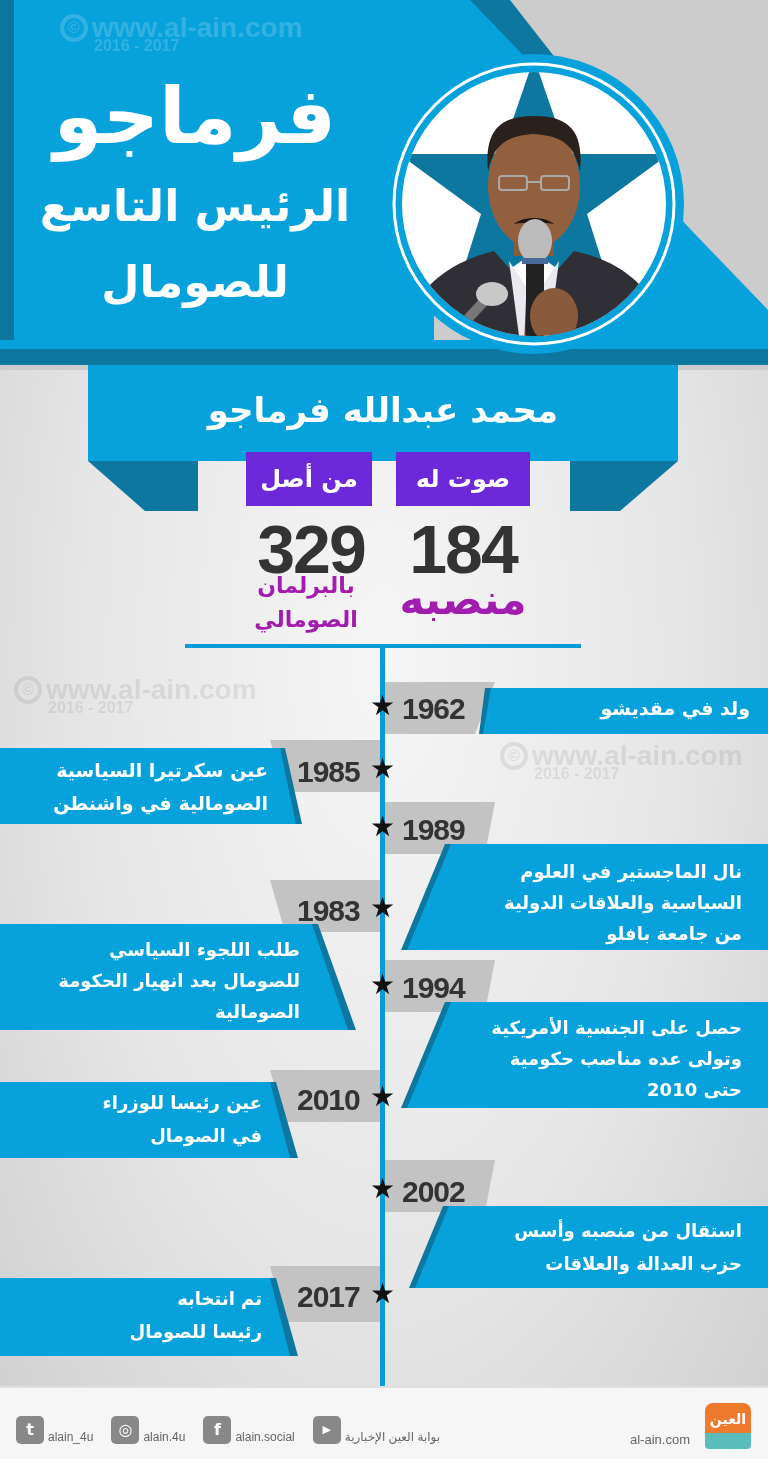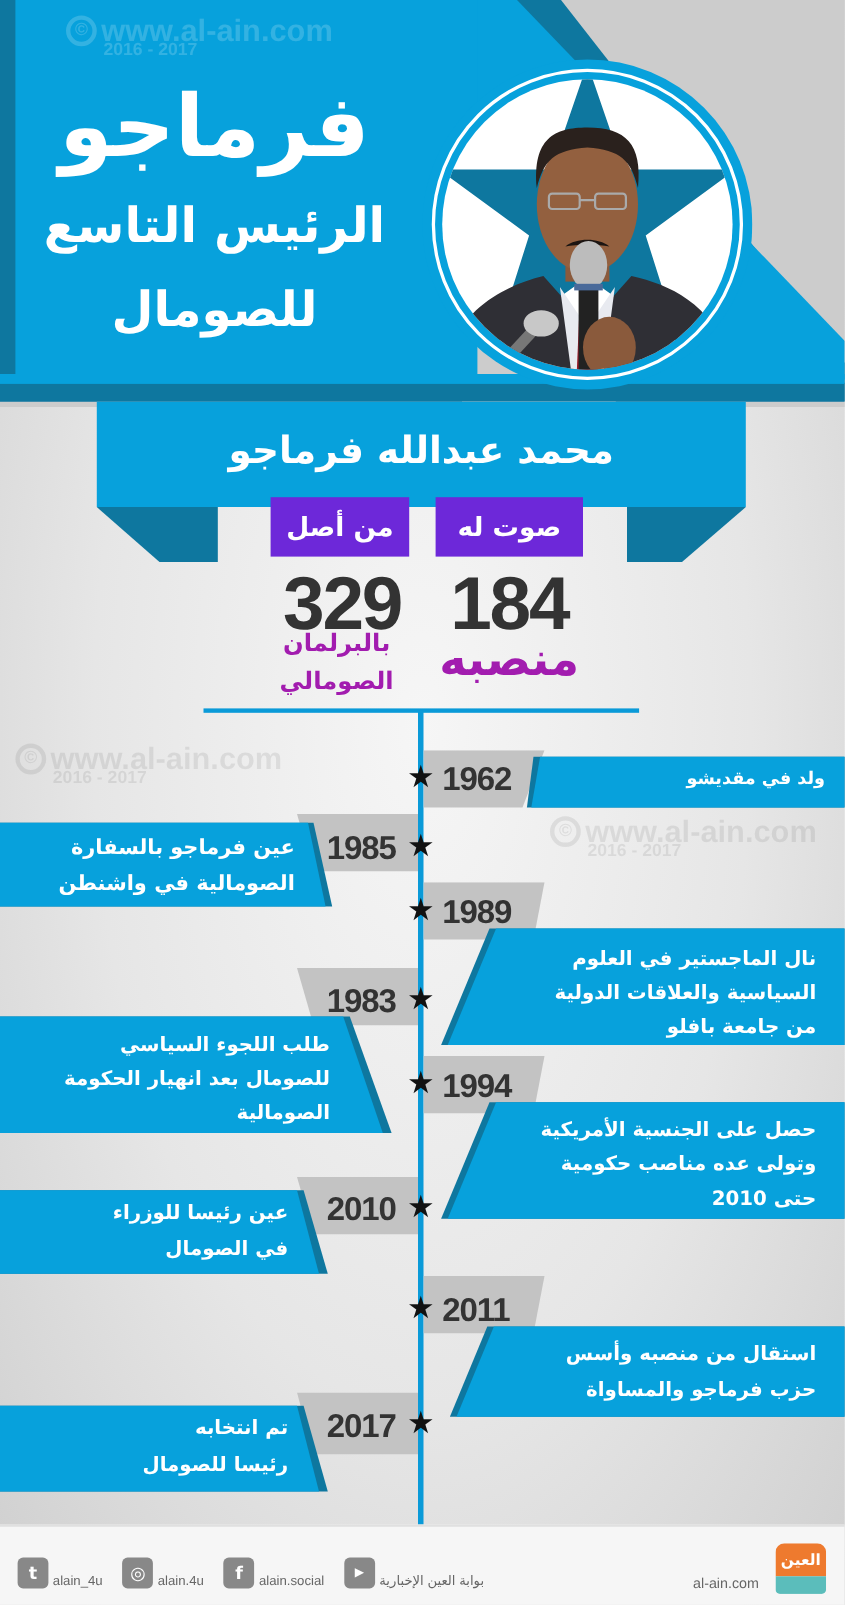--- a/index.html
+++ b/index.html
@@ -26,21 +26,21 @@
   .ribbon-text { color: #fff; font-weight: bold; font-size: 34px; text-align: center; }
 
   .stat-label { background: #6d28d9; color: #fff; font-weight: bold; font-size: 24px; text-align: center; line-height: 54px; }
   .stat-num { color: #333; font-family: "Liberation Sans", sans-serif; font-weight: bold; font-size: 68px; text-align: center; line-height: 1; letter-spacing: -2px; }
   .stat-sub { color: #a21caf; font-weight: bold; text-align: center; }
 
   .spine { left: 380px; top: 646px; width: 5px; height: 740px; background: #0a9ad8; }
   .hline { left: 185px; top: 644px; width: 396px; height: 4px; background: #0a9ad8; }
   .year-text { font-family: "Liberation Sans", sans-serif; font-weight: bold; font-size: 30px; color: #333; letter-spacing: -1px; line-height: 1; }
   .star { color: #111; font-size: 28px; line-height: 1; }
-  .evt-box { background: #07a1dc; color: #fff; font-weight: bold; font-size: 16px; line-height: 36px; padding: 8px 18px; }
+  .evt-box { background: #07a1dc; color: #fff; font-weight: bold; font-size: 19px; line-height: 36px; padding: 8px 18px; }
 
   
   #footer { left: 0; top: 1386px; width: 768px; height: 73px; background: #f6f6f6; border-top: 2px solid #e0e0e0; }
   .social-icon { width: 28px; height: 28px; background: #888; border-radius: 5px; color: #fff; font-weight: bold; font-size: 16px; text-align: center; line-height: 28px; }
   .social-text { font-family: "Liberation Sans", sans-serif; font-size: 12px; color: #666; }
   #logo { width: 46px; height: 46px; border-radius: 8px 8px 4px 4px; overflow: hidden; }
 </style>
 </head>
 <body>
 
@@ -151,21 +151,21 @@
 
 <div>
   <svg class="abs" style="left:0;top:740px" width="380" height="90">
       <polygon points="270,0 380,0 380,52 285,52" fill="#c3c3c3"></polygon>
       <polygon points="0,8 285,8 302,84 0,84" fill="#0e779f"></polygon>
       <polygon points="0,8 280,8 296,84 0,84" fill="#07a1dc"></polygon>
     </svg>
   <span class="abs star" style="left:370px;top:755px">★</span>
   <span class="abs year-text" style="left:297px;top:757px">1985</span>
   <div class="abs rtl" style="left:0;top:754px;width:272px;padding-right:4px;color:#fff;font-weight:bold;font-size:19px;line-height:33px">
-    <div>عين فرماجو بالسفارة</div>
+    <div>عين سكرتيرا السياسية</div>
     <div>الصومالية في واشنطن</div>
   </div>
 </div>
 
 <div>
   <svg class="abs" style="left:385px;top:802px" width="383" height="150">
       <polygon points="0,0 110,0 100,52 0,52" fill="#c3c3c3"></polygon>
       <polygon points="60,42 383,42 383,148 16,148" fill="#0e779f"></polygon>
       <polygon points="66,42 383,42 383,148 22,148" fill="#07a1dc"></polygon>
     </svg>
@@ -222,24 +222,24 @@
   </div>
 </div>
 
 <div>
   <svg class="abs" style="left:385px;top:1160px" width="383" height="130">
       <polygon points="0,0 110,0 100,52 0,52" fill="#c3c3c3"></polygon>
       <polygon points="58,46 383,46 383,128 24,128" fill="#0e779f"></polygon>
       <polygon points="64,46 383,46 383,128 30,128" fill="#07a1dc"></polygon>
     </svg>
   <span class="abs star" style="left:370px;top:1175px">★</span>
-  <span class="abs year-text" style="left:402px;top:1177px">2011</span>
+  <span class="abs year-text" style="left:402px;top:1177px">2002</span>
   <div class="abs rtl" style="left:430px;top:1214px;width:312px;color:#fff;font-weight:bold;font-size:18px;line-height:33px">
     <div>استقال من منصبه وأسس</div>
-    <div>حزب فرماجو والمساواة</div>
+    <div>حزب العدالة والعلاقات</div>
   </div>
 </div>
 
 <div>
   <svg class="abs" style="left:0;top:1266px" width="380" height="100">
       <polygon points="270,0 380,0 380,56 285,56" fill="#c3c3c3"></polygon>
       <polygon points="0,12 276,12 298,90 0,90" fill="#0e779f"></polygon>
       <polygon points="0,12 270,12 290,90 0,90" fill="#07a1dc"></polygon>
     </svg>
   <span class="abs star" style="left:370px;top:1280px">★</span>

